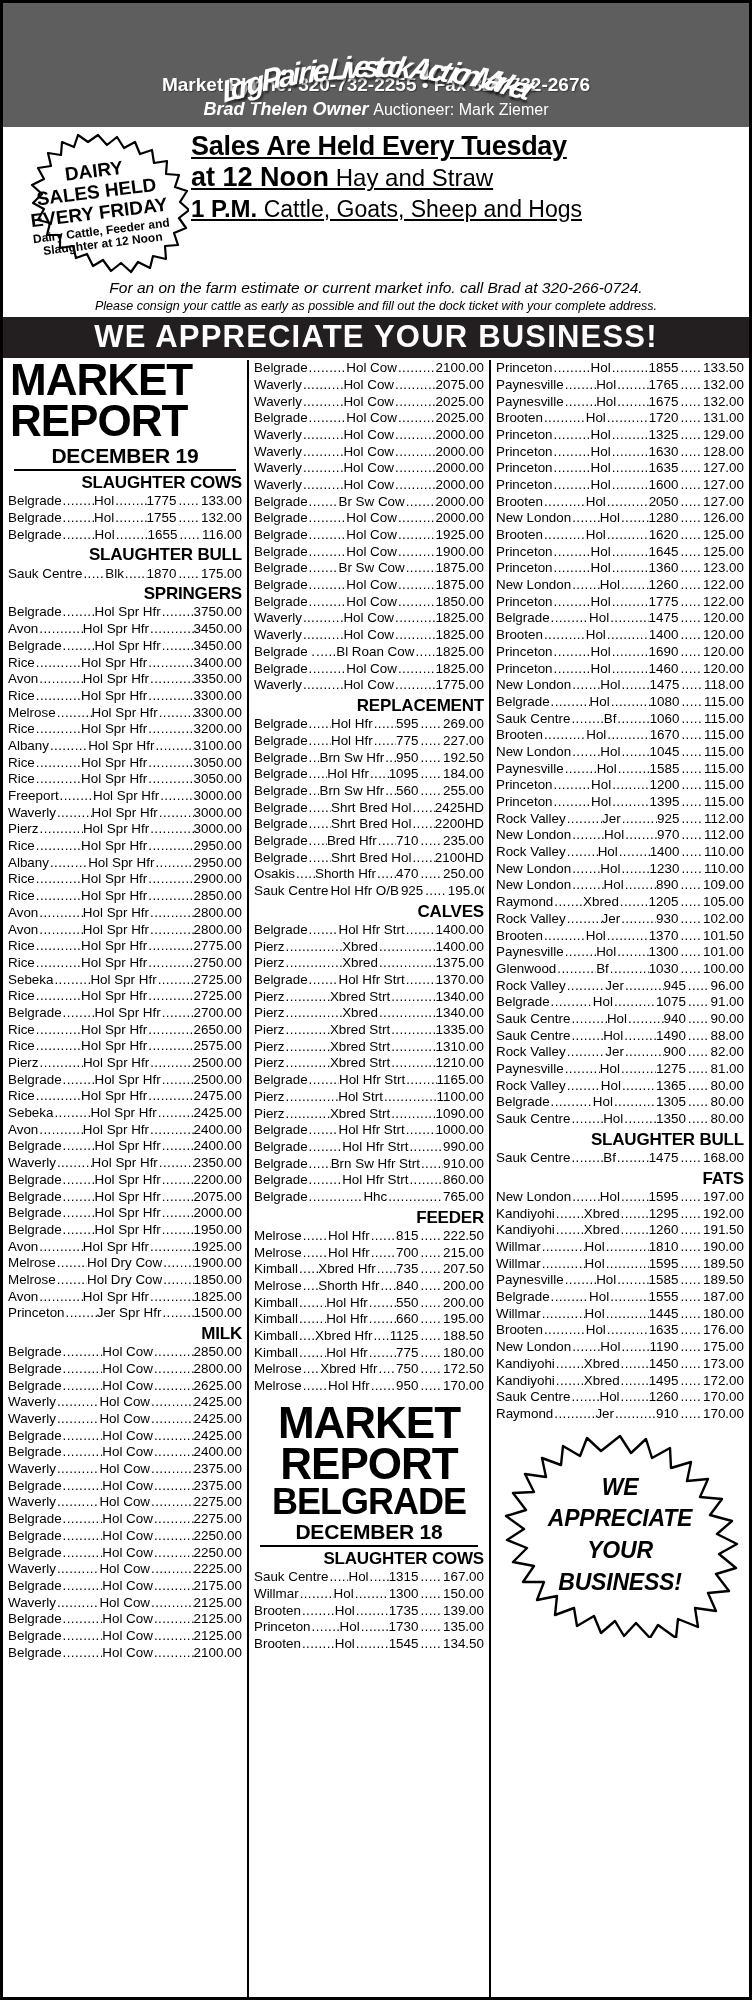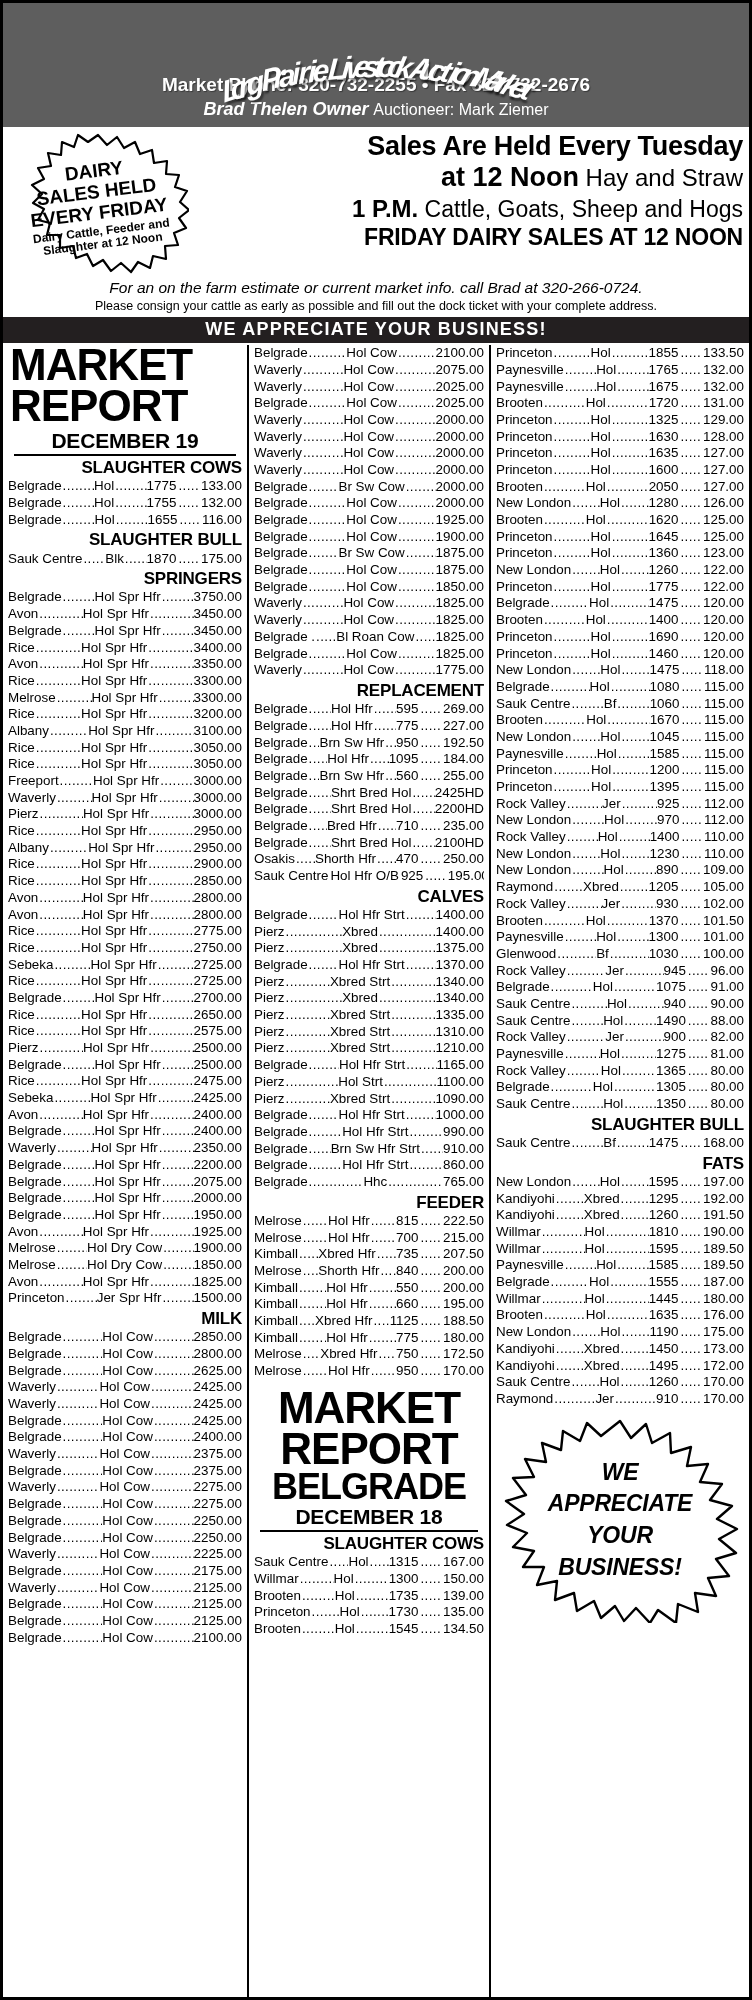--- a/index.html
+++ b/index.html
@@ -94,43 +94,44 @@
     padding-top: 4px;
   }
   .burst-text .b1 { font-size: 19px; font-weight: bold; line-height: 1.12; }
   .burst-text .b2 { font-size: 19px; font-weight: bold; line-height: 1.12; }
   .burst-text .b3 { font-size: 19px; font-weight: bold; line-height: 1.12; }
   .burst-text .b4 { font-size: 12px; font-weight: bold; line-height: 1.15; margin-top: 1px;}
   .burst-text .b5 { font-size: 12px; font-weight: bold; line-height: 1.15; }
 
   .salesright {
     flex: 1 1 auto;
-    text-align: right;
+    text-align: left;
     padding-left: 2px;
+    text-decoration: underline;
   }
   .sr1 { font-size: 27px; font-weight: bold; line-height: 1.12; letter-spacing: -0.3px; }
   .sr2 { font-size: 24px; line-height: 1.2; }
   .sr2 b { font-size: 27px; }
   .sr3 { font-size: 23px; line-height: 1.22; }
   .sr3 b { font-size: 24px; }
   .sr4 { font-size: 23px; font-weight: bold; line-height: 1.25; letter-spacing: -0.2px; }
 
   .note1 {
     font-size: 15.5px; font-style: italic; text-align: center;
     line-height: 1.25; padding: 3px 4px 0 4px;
   }
   .note2 {
-    font-size: 12.5px; text-align: center;
+    font-size: 12.5px; font-style: italic; text-align: center;
     line-height: 1.25; padding: 1px 4px 3px 4px;
   }
   .appreciate-bar {
     background: #231f20;
     color: #fff;
     text-align: center;
-    font-size: 18px;
+    font-size: 31px;
     font-weight: bold;
     letter-spacing: 1.2px;
     padding: 2px 0 3px 0;
     flex: 0 0 auto;
   }
 
   
   .cols {
     display: flex;
     flex: 1 1 auto;
@@ -288,21 +289,20 @@
         <div class="b3">EVERY FRIDAY</div>
         <div class="b4">Dairy Cattle, Feeder and</div>
         <div class="b5">Slaughter at 12 Noon</div>
       </div>
     </div>
 
     <div class="salesright">
       <div class="sr1">Sales Are Held Every Tuesday</div>
       <div class="sr2"><b>at 12 Noon</b><span> Hay and Straw</span></div>
       <div class="sr3"><b>1 P.M.</b><span> Cattle, Goats, Sheep and Hogs</span></div>
-      <div class="sr4">FRIDAY DAIRY SALES AT 12 NOON</div>
     </div>
   </div>
 
   <div class="note1">For an on the farm estimate or current market info. call Brad at 320-266-0724.</div>
   <div class="note2">Please consign your cattle as early as possible and fill out the dock ticket with your complete address.</div>
   <div class="appreciate-bar">WE APPRECIATE YOUR BUSINESS!</div>
 
   <div class="cols">
 
     <div class="col col1">

